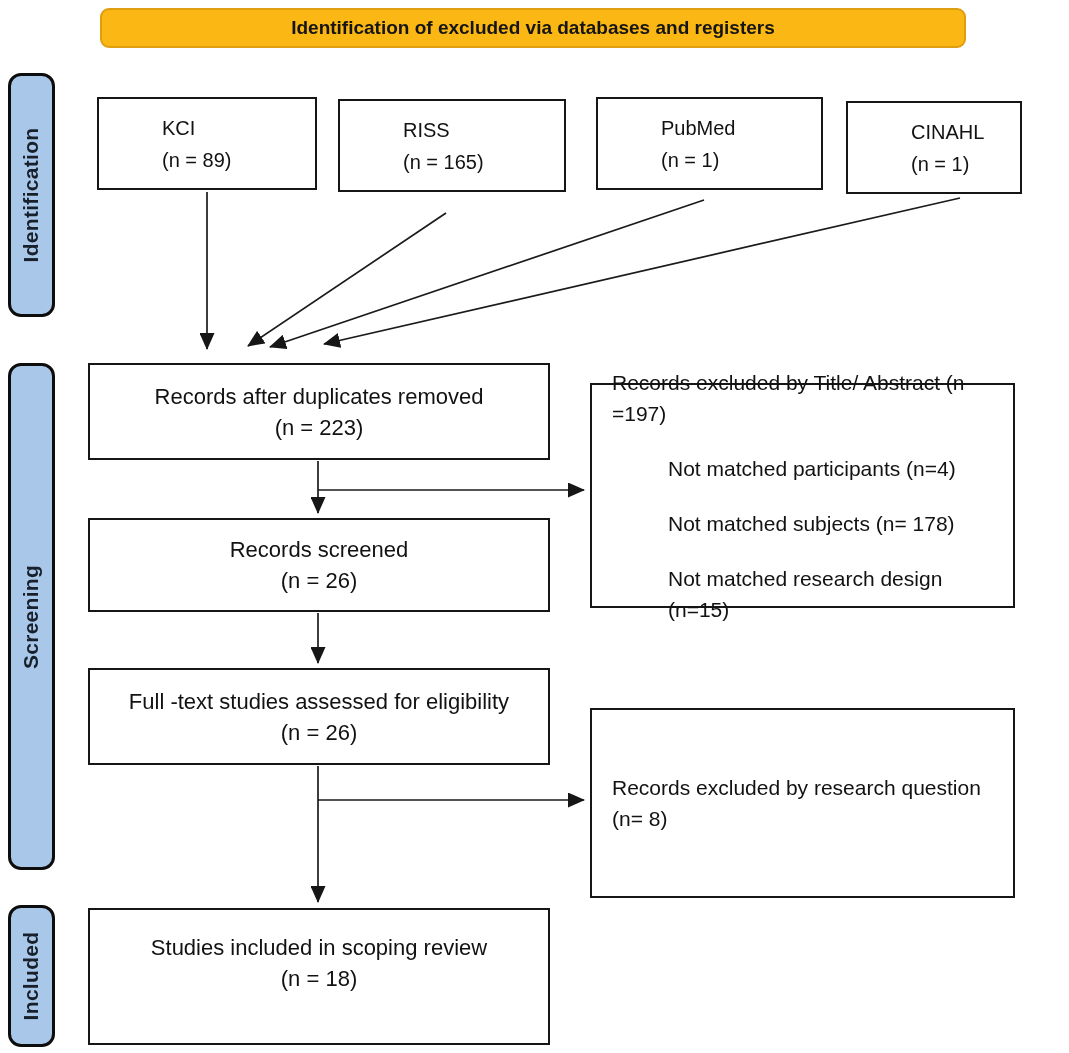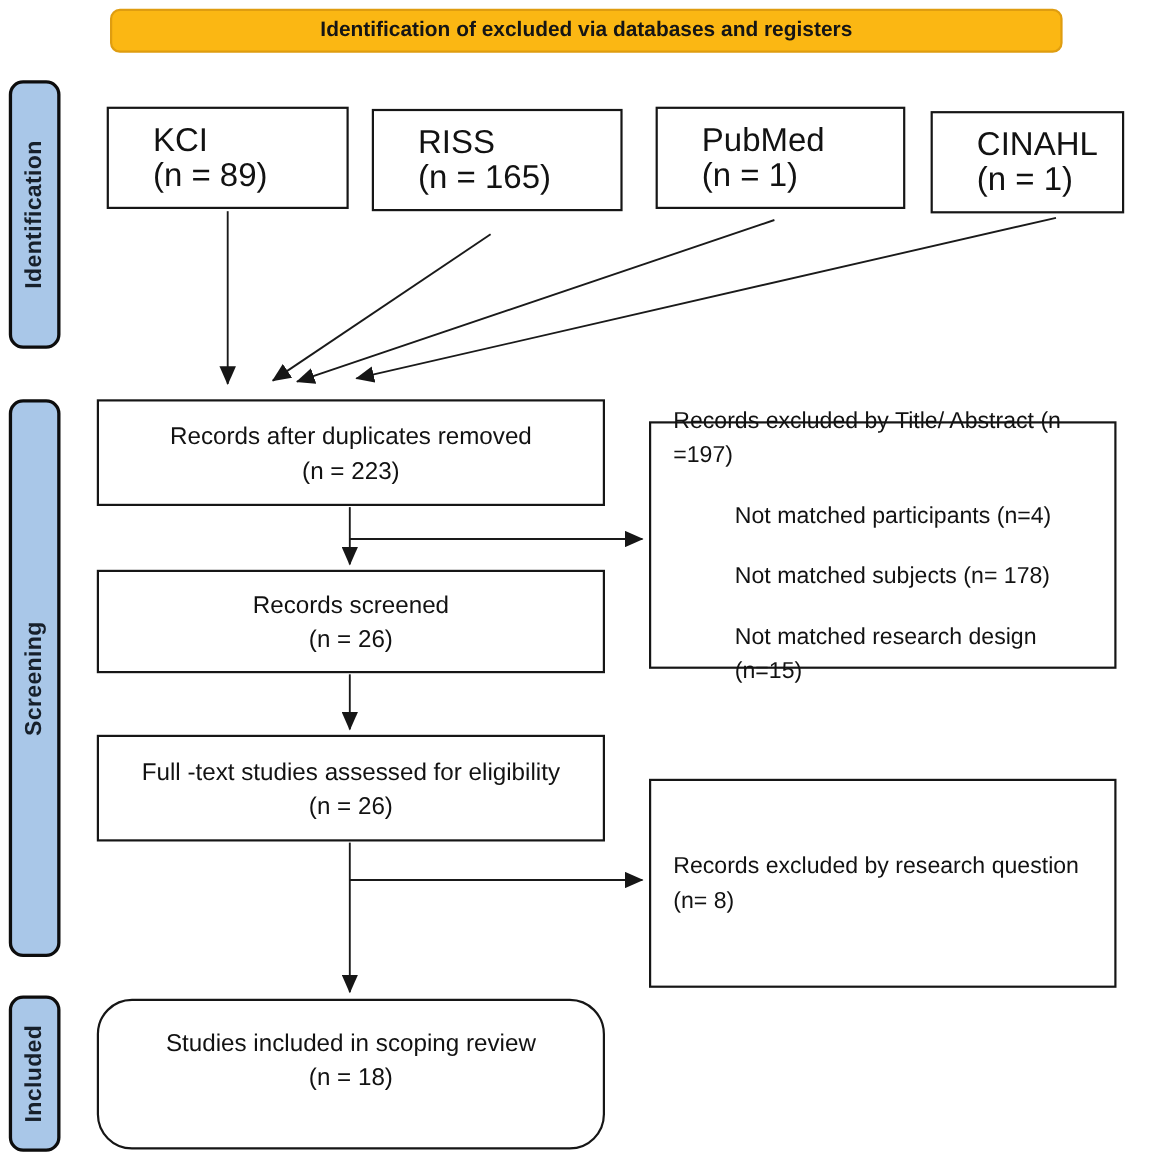--- a/index.html
+++ b/index.html
@@ -30,37 +30,37 @@
   .stage-identification { top:73px;  height:244px; }
   .stage-screening      { top:363px; height:507px; }
   .stage-included       { top:905px; height:142px; }
 
   
   .box { position:absolute; background:#ffffff; border:2.5px solid #161616; }
 
   
   .src {
     display:flex; flex-direction:column; justify-content:center;
-    padding-left:40px; font-size:30px; line-height:32px;
+    padding-left:63px; font-size:20px; line-height:32px;
   }
   .src-kci    { left:97px;  top:97px;  width:220px; height:93px; }
   .src-riss   { left:338px; top:99px;  width:228px; height:93px; }
   .src-pubmed { left:596px; top:97px;  width:227px; height:93px; }
   .src-cinahl { left:846px; top:101px; width:176px; height:93px; }
 
   
   .flowbox {
     left:88px; width:462px;
     display:flex; flex-direction:column; justify-content:center; align-items:center;
     text-align:center; font-size:22px; line-height:31px;
   }
   .flow-duplicates { top:363px; height:97px; }
   .flow-screened   { top:518px; height:94px; }
   .flow-fulltext   { top:668px; height:97px; }
-  .flow-included   { top:908px; height:137px; padding-bottom:28px;border-radius:32px; }
+  .flow-included   { top:908px; height:137px; padding-bottom:28px; }
 
   
   .excl {
     left:590px; width:425px;
     display:flex; flex-direction:column; justify-content:center;
     font-size:21px; line-height:31px; padding-left:20px; padding-right:6px;
   }
   .excl-title  { top:383px; height:225px; }
   .excl-fulltx { top:708px; height:190px; }
   .excl .reason { padding-left:56px;margin-top:24px; }

